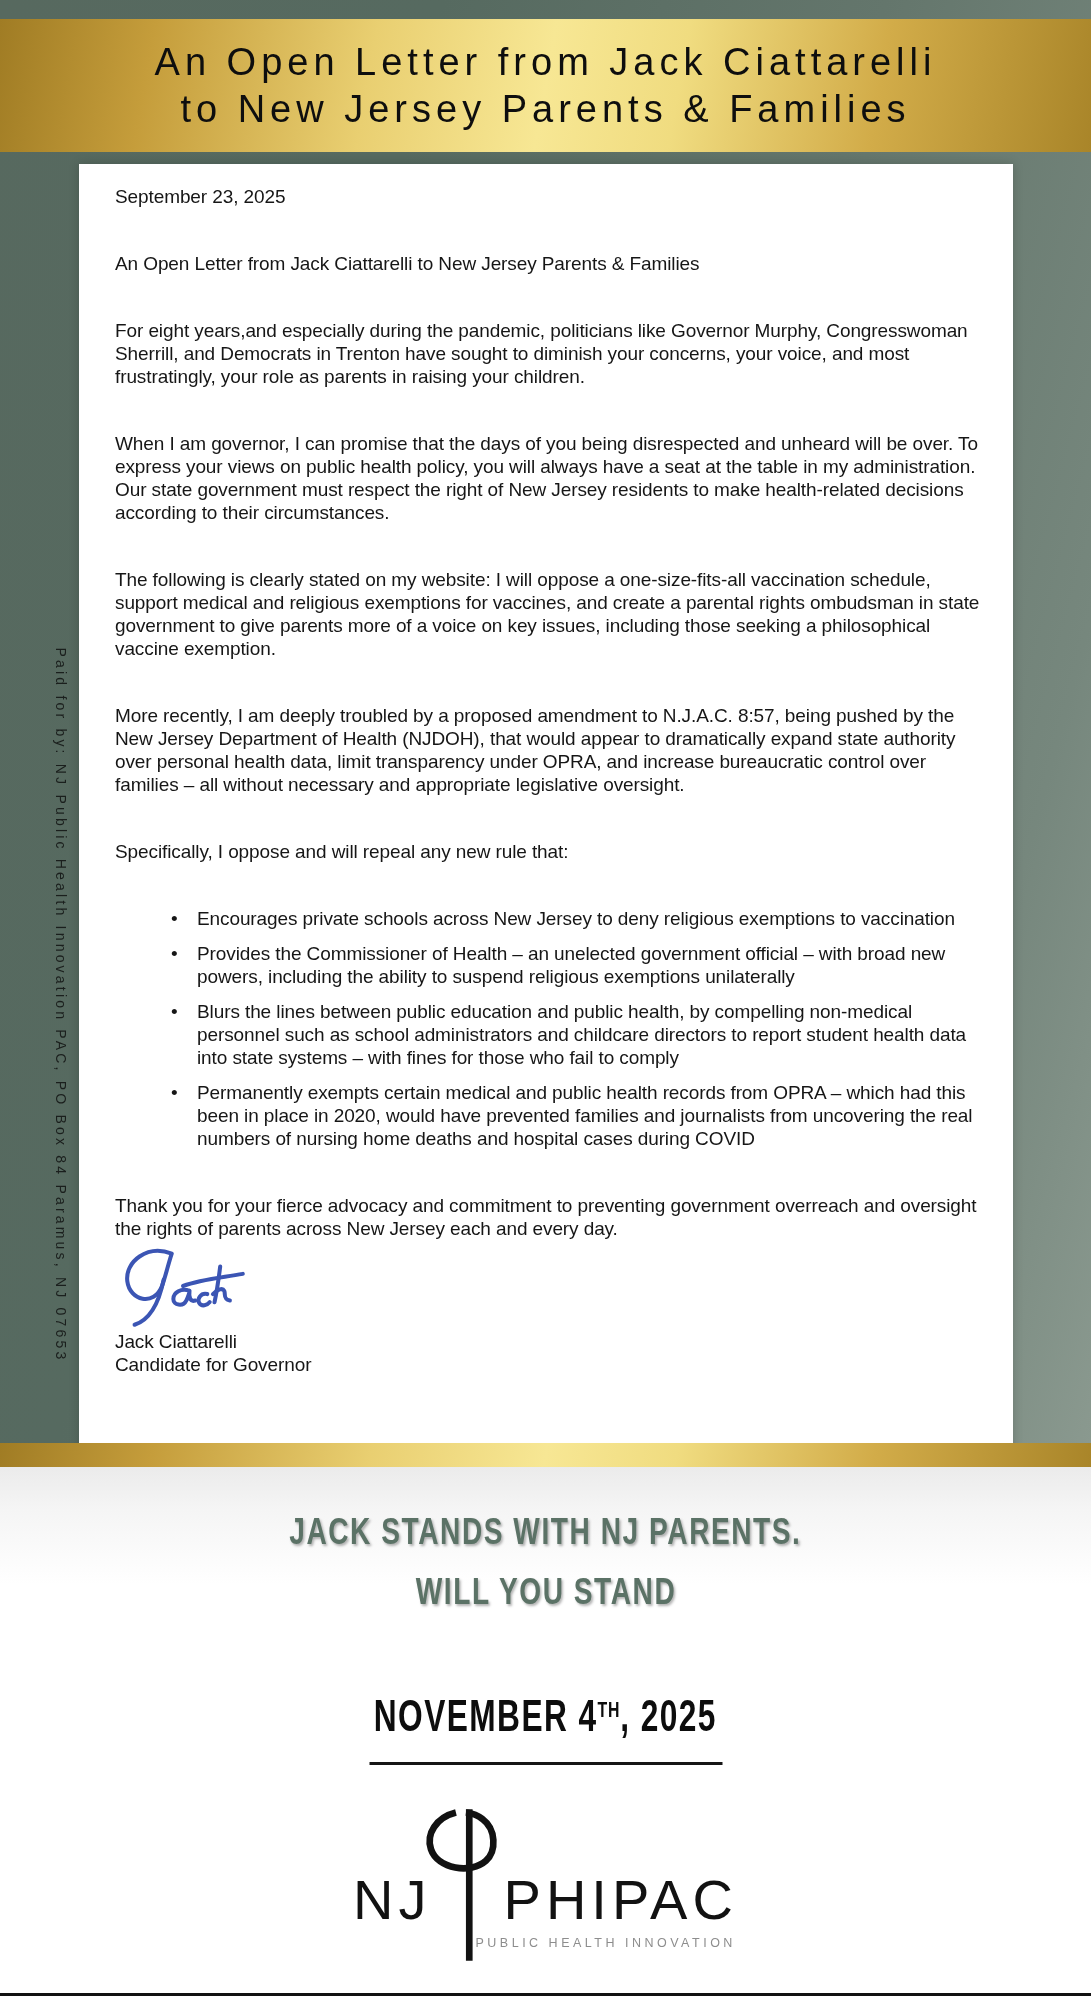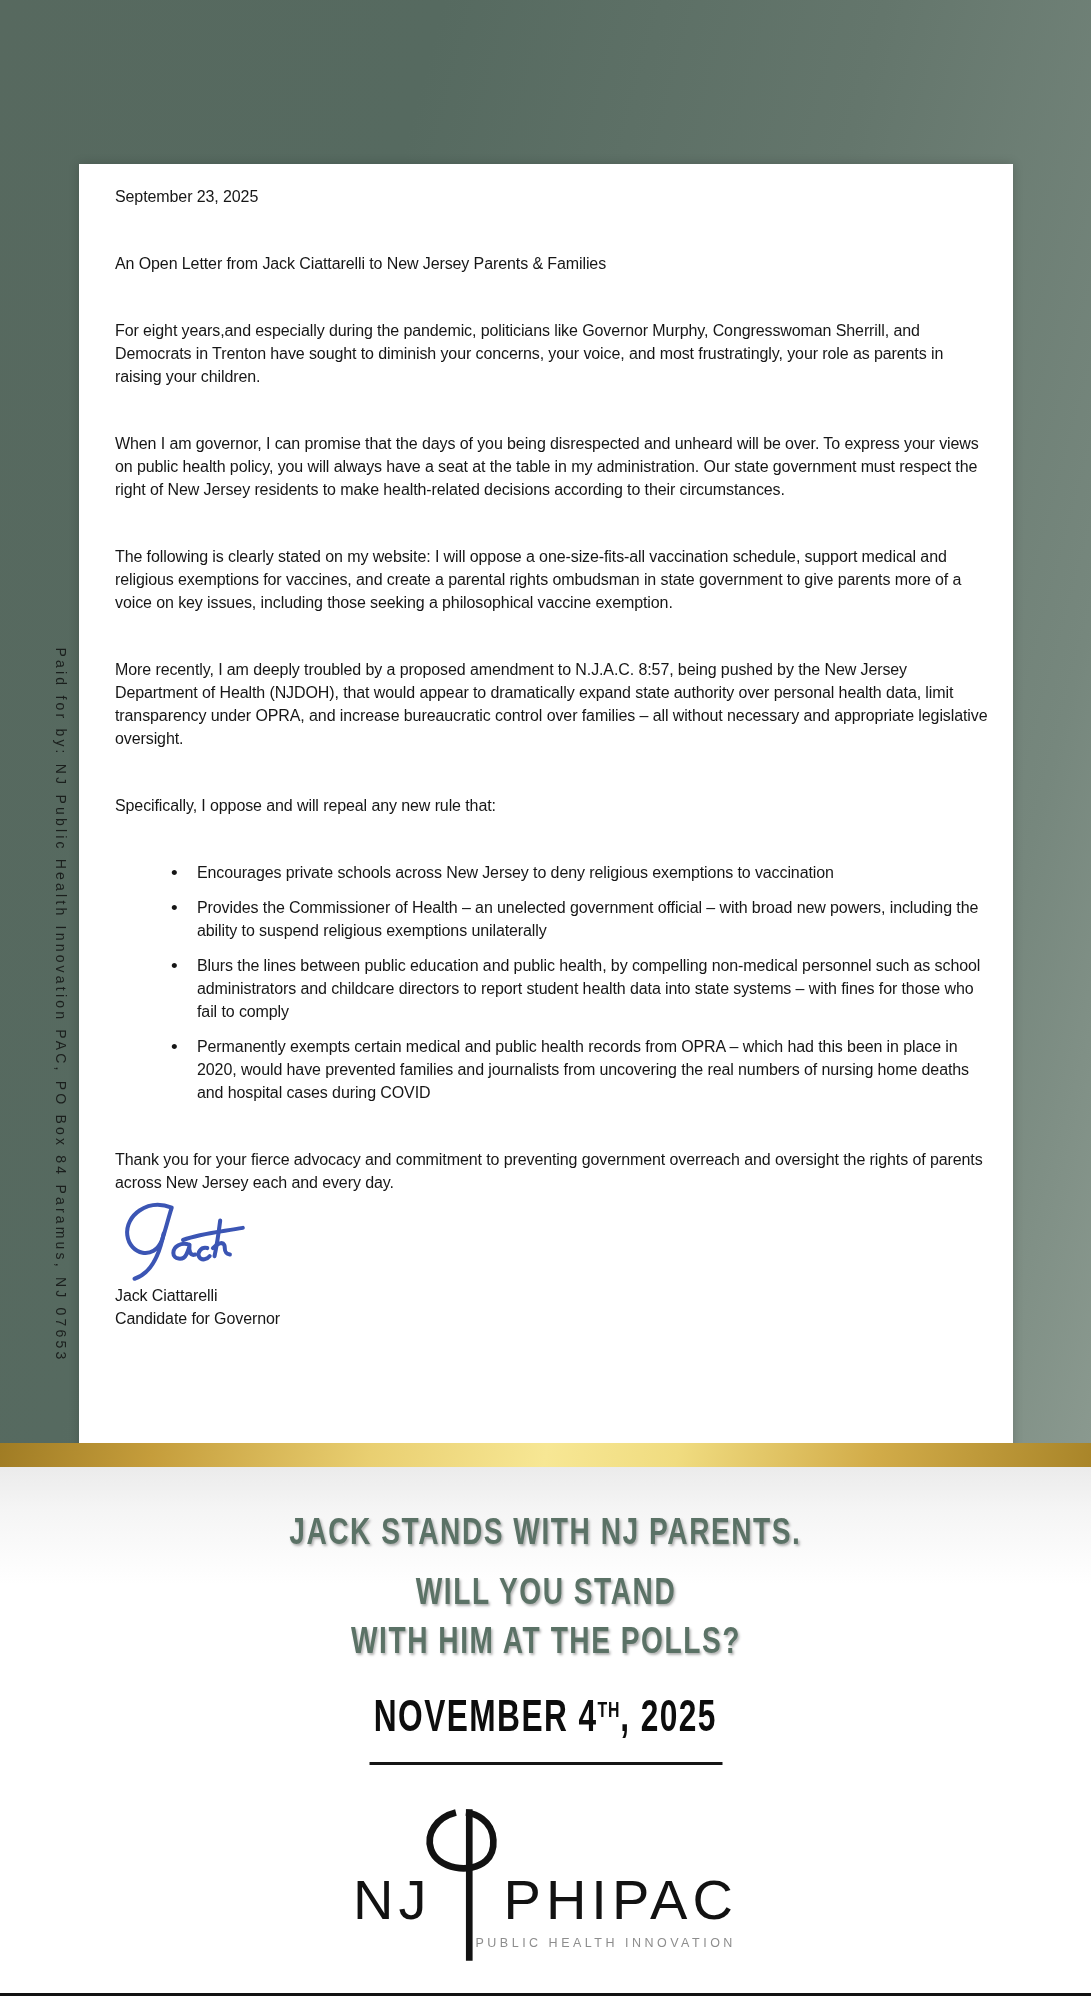--- a/index.html
+++ b/index.html
@@ -17,21 +17,21 @@
   .banner-title{font-size:38px;line-height:47px;font-weight:500;letter-spacing:5px;color:#0e0e0e;white-space:nowrap;}
   .gold-band-bottom{position:absolute;left:0;top:1443px;width:1091px;height:24px;}
 
   
   .disclaimer{position:absolute;left:61px;top:1005px;transform:translate(-50%,-50%) rotate(90deg);
     transform-origin:center;white-space:nowrap;font-size:14px;letter-spacing:3.2px;color:rgba(18,20,19,0.88);}
 
   
   .page{position:absolute;left:79px;top:164px;width:934px;height:1444px;background:#ffffff;
     box-shadow:0 0 10px rgba(0,0,0,0.18);box-sizing:border-box;padding:21px 20px 0 36px;
-    color:#161616;font-size:16px;line-height:23px;letter-spacing:-0.1px;}
+    color:#161616;font-size:19px;line-height:23px;letter-spacing:-0.1px;}
   .page p{margin:0 0 0 0;}
   .page .gap{margin-top:44px;}
   .page ul{margin:44px 0 0 0;padding:0 0 0 70px;list-style:none;}
   .page li{position:relative;margin:12px;}
   .page li::before{content:"\2022";position:absolute;left:-26px;top:0;font-size:19px;}
   .valediction{margin-top:36px !important;}
   .sig-wrap{margin-top:4px;height:84px;}
   .signer{margin-top:2px !important;}
 
   
@@ -61,20 +61,24 @@
   .tagline{position:absolute;right:2px;top:146px;font-size:12.5px;letter-spacing:3.5px;color:#8d8d8d;white-space:nowrap;}
   .bottom-line{position:absolute;left:0;top:526px;width:1091px;height:3px;background:#111111;}
 </style>
 </head>
 <body>
 
 <div id="canvas">
 
   <div class="teal-bg"></div>
 
+  <div class="banner-top gold">
+    <div class="banner-title">An Open Letter from Jack Ciattarelli</div>
+    <div class="banner-title">to New Jersey Parents &amp; Families</div>
+  </div>
 
   <div class="disclaimer">Paid for by: NJ Public Health Innovation PAC, PO Box 84 Paramus, NJ 07653</div>
 
   <div class="page">
     <p>September 23, 2025</p>
     <p class="gap">An Open Letter from Jack Ciattarelli to New Jersey Parents &amp; Families</p>
     <p class="gap">For eight years,and especially during the pandemic, politicians like Governor Murphy, Congresswoman Sherrill, and Democrats in Trenton have sought to diminish your concerns, your voice, and most frustratingly, your role as parents in raising your children.</p>
     <p class="gap">When I am governor, I can promise that the days of you being disrespected and unheard will be over. To express your views on public health policy, you will always have a seat at the table in my administration. Our state government must respect the right of New Jersey residents to make health-related decisions according to their circumstances.</p>
     <p class="gap">The following is clearly stated on my website: I will oppose a one-size-fits-all vaccination schedule, support medical and religious exemptions for vaccines, and create a parental rights ombudsman in state government to give parents more of a voice on key issues, including those seeking a philosophical vaccine exemption.</p>
     <p class="gap">More recently, I am deeply troubled by a proposed amendment to N.J.A.C. 8:57, being pushed by the New Jersey Department of Health (NJDOH), that would appear to dramatically expand state authority over personal health data, limit transparency under OPRA, and increase bureaucratic control over families – all without necessary and appropriate legislative oversight.</p>
@@ -102,21 +106,20 @@
   </div>
 
   <div class="gold-band-bottom gold"></div>
 
   <div class="footer">
     <div class="hl hl1">
       <span class="squish">JACK STANDS WITH NJ PARENTS.</span>
     </div>
     <div class="hl hl2">
       <div><span class="squish">WILL YOU STAND</span></div>
-      <div><span class="squish">WITH HIM AT THE POLLS?</span></div>
     </div>
     <div class="election">
       <span class="squish">
         <span>NOVEMBER 4</span><sup>TH</sup><span>, 2025</span>
       </span>
     </div>
     <div class="rule"></div>
 
     <div class="logo">
       <span class="logo-word">NJ</span>

